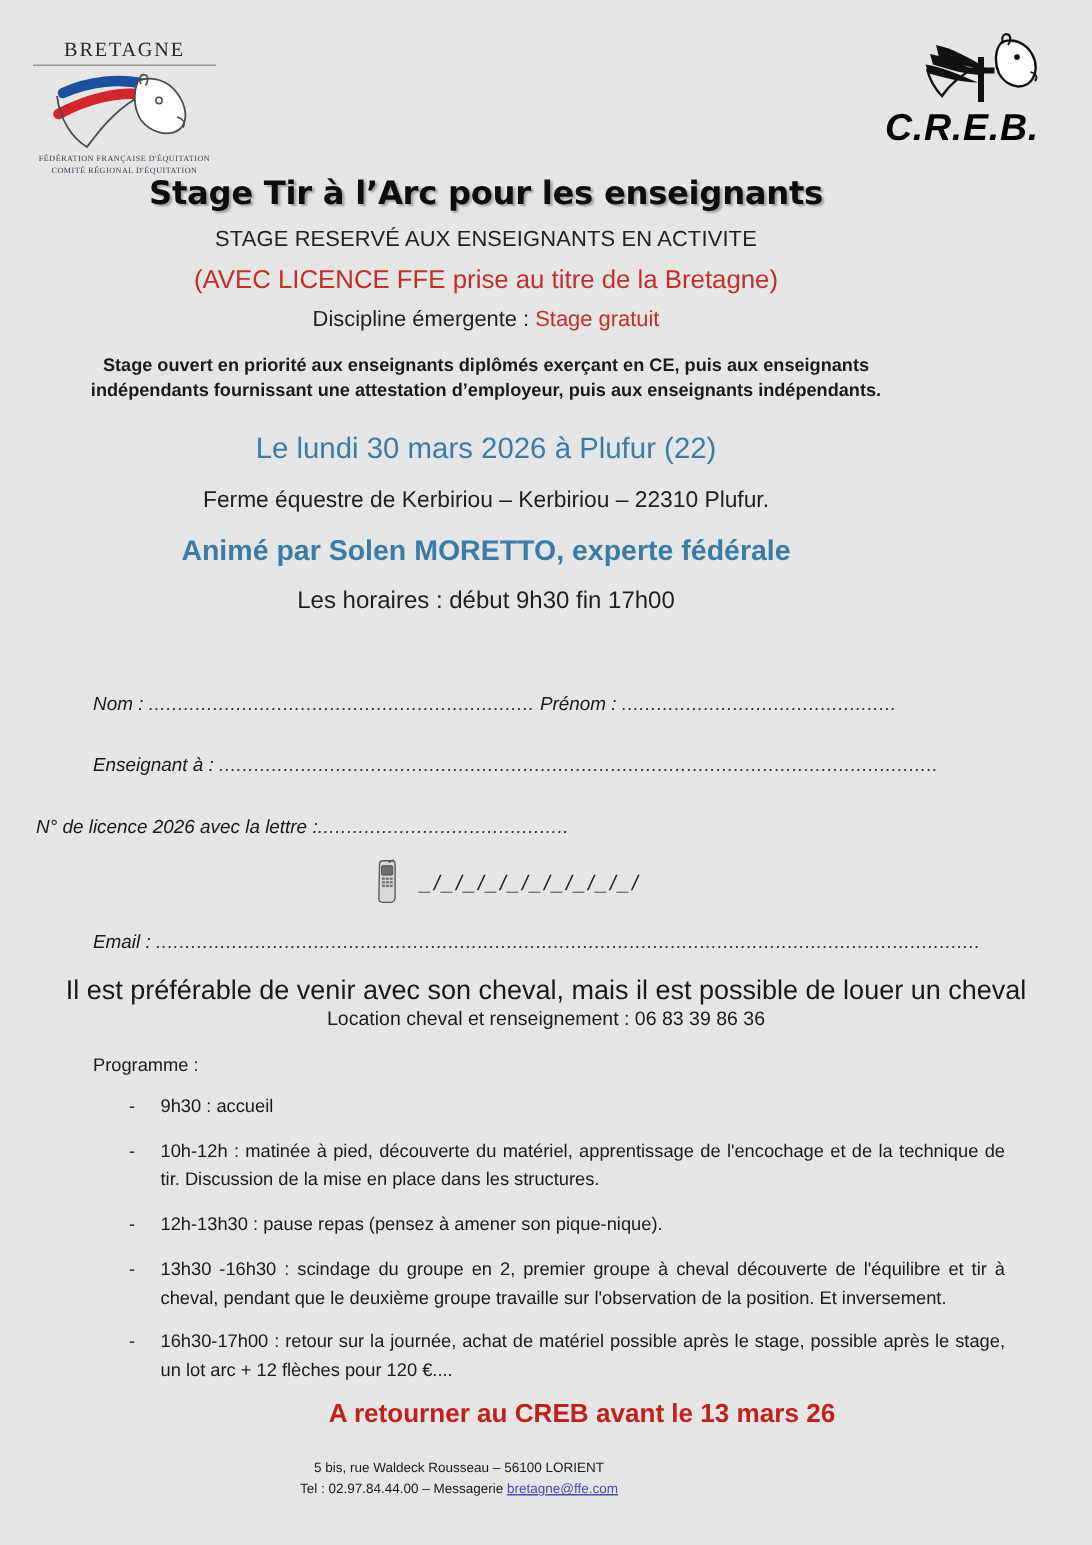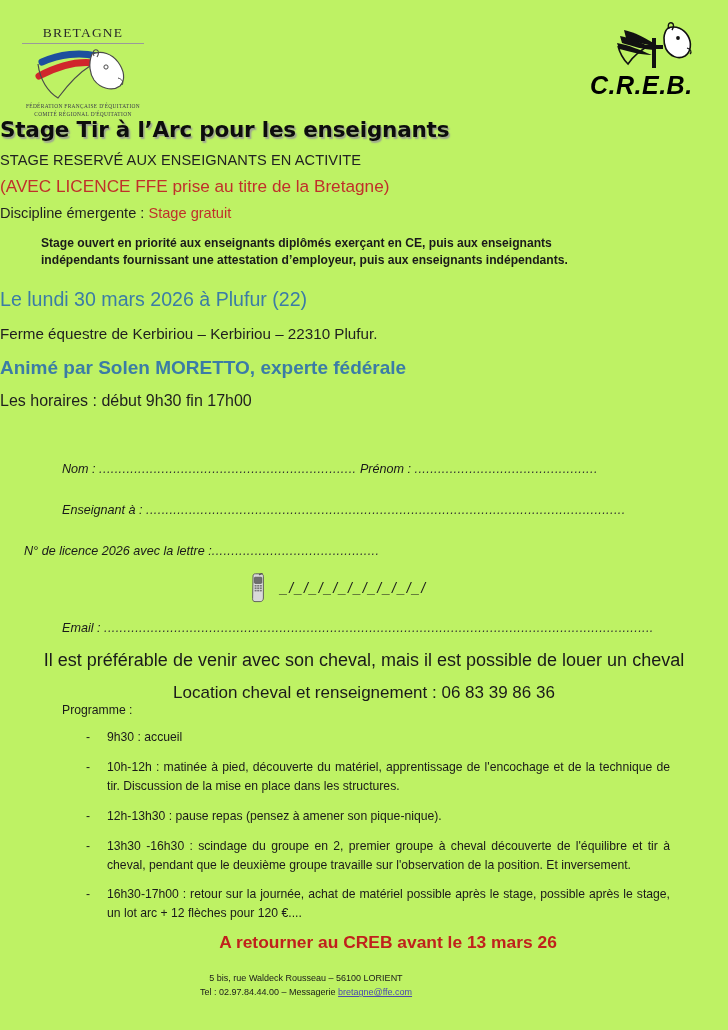--- a/index.html
+++ b/index.html
@@ -8,21 +8,21 @@
     background: #ffffff;
   }
   body {
     font-family: "Liberation Sans", sans-serif;
     color: #1a1a1a;
   }
   .page {
     position: relative;
     width: 728px;
     height: 1030px;
-    background: #bef264;
+    background: #e5e5e5;
     overflow: hidden;
     box-sizing: border-box;
   }
 
   
   .logo-ffe {
     position: absolute;
     left: 22px;
     top: 26px;
     width: 122px;
@@ -73,21 +73,21 @@
     line-height: 1;
     margin-top: 1px;
   }
 
   
   .titles {
     position: absolute;
     left: 0;
     top: 118px;
     width: 648px;
-    text-align: left;
+    text-align: center;
   }
   .h-main {
     font-family: "DejaVu Sans", sans-serif;
     font-weight: bold;
     font-size: 21.5px;
     color: #0d0d0d;
     letter-spacing: -0.2px;
     text-shadow: 1.6px 1.6px 1.4px rgba(150,150,150,0.85);
     line-height: 1.15;
   }
@@ -181,23 +181,23 @@
     left: 0;
     top: 650px;
     width: 728px;
     text-align: center;
   }
   .note-1 {
     font-size: 18px;
     color: #1a1a1a;
   }
   .note-2 {
-    font-size: 17px;
-    color: #1a1a1a;
-    margin-top: 12px;
+    font-size: 13px;
+    color: #1a1a1a;
+    margin-top: 0;
   }
 
   
   .programme {
     position: absolute;
     left: 62px;
     top: 703px;
     width: 608px;
   }
   .prog-title {

